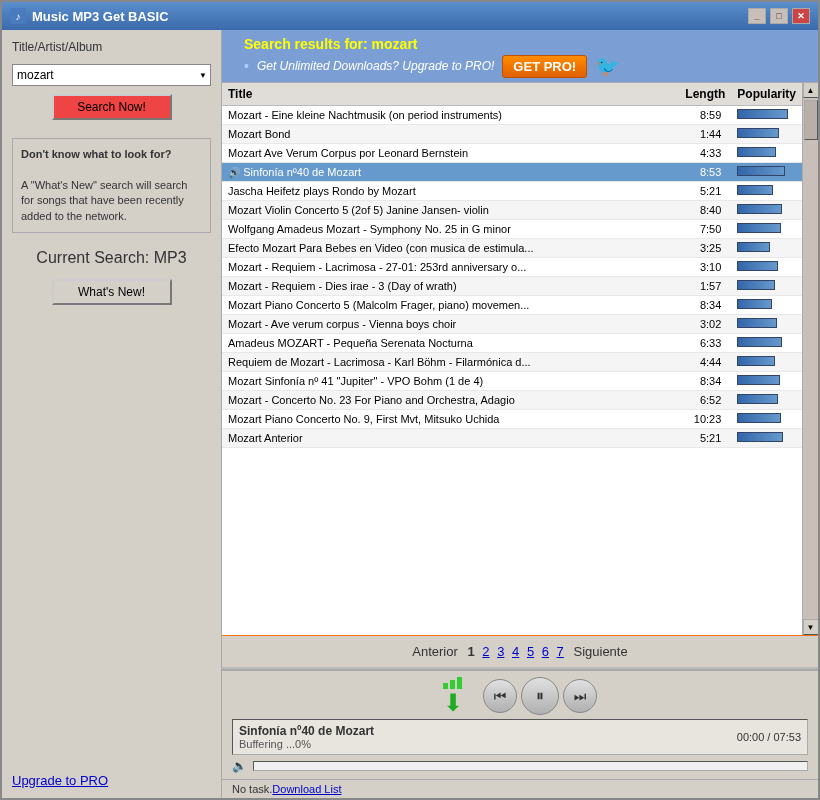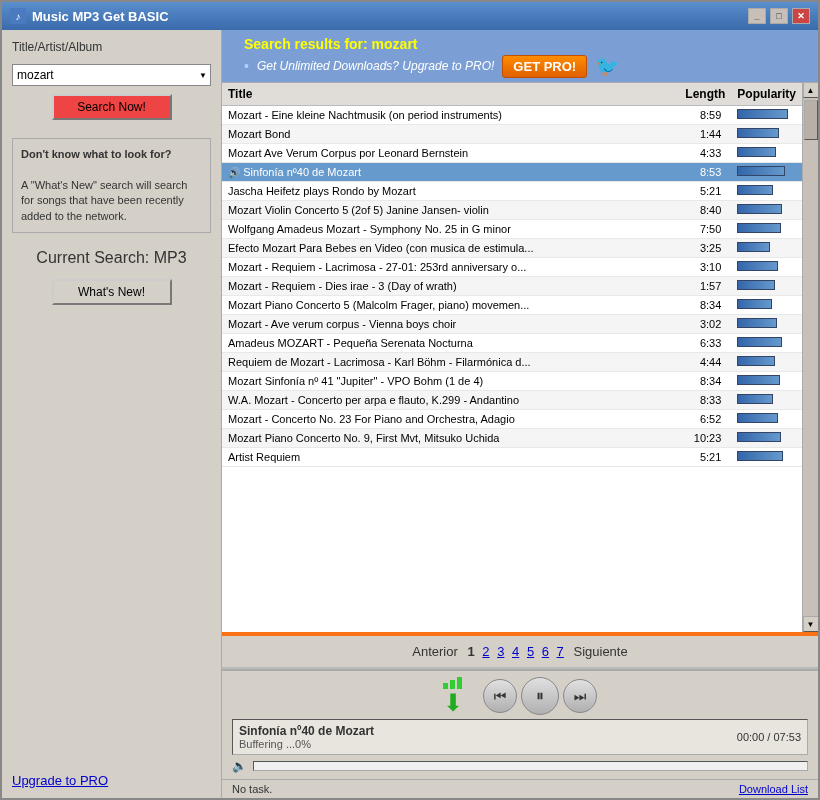--- a/index.html
+++ b/index.html
@@ -263,21 +263,21 @@
     .popularity-cell {
       width: 70px;
     }
 
     
     .pagination {
       background: #d4d0c8;
       padding: 8px;
       text-align: center;
       font-size: 13px;
-      border-top: 4px solid #f97316;
+      border-top: 1px solid #f97316;
     }
     .pagination a {
       color: #0000cc;
       text-decoration: underline;
       cursor: pointer;
       margin: 0 2px;
     }
     .pagination .current-page {
       color: #333;
       font-weight: bold;
@@ -384,21 +384,21 @@
       background: linear-gradient(to right, #ffcc00, #ff9900);
       width: 5%;
     }
 
     
     .status-bar {
       background: #d4d0c8;
       border-top: 1px solid #aaa;
       padding: 3px 10px;
       display: flex;
-      justify-content: space-between;
+      justify-content: flex-start;
       align-items: center;
       font-size: 11px;
       color: #333;
     }
     .scrollbar-right {
       width: 16px;
       background: #c8c0b8;
       border-left: 1px solid #aaa;
       display: flex;
       flex-direction: column;
@@ -562,36 +562,31 @@
                   <td><span>Requiem de Mozart - Lacrimosa - Karl Böhm - Filarmónica d...</span></td>
                   <td class="length">4:44</td>
                   <td class="popularity-cell"><span class="popularity-bar" style="width: 37.8px;"></span></td>
                 </tr>
                 <tr>
                   <td><span>Mozart Sinfonía nº 41 "Jupiter" - VPO Bohm (1 de 4)</span></td>
                   <td class="length">8:34</td>
                   <td class="popularity-cell"><span class="popularity-bar" style="width: 42.6px;"></span></td>
                 </tr>
                 <tr>
-                  <td><span>W.A. Mozart - Concerto per arpa e flauto, K.299 - Andantino</span></td>
-                  <td class="length">8:33</td>
-                  <td class="popularity-cell"><span class="popularity-bar" style="width: 35.4px;"></span></td>
-                </tr>
-                <tr>
                   <td><span>Mozart - Concerto No. 23 For Piano and Orchestra, Adagio</span></td>
                   <td class="length">6:52</td>
                   <td class="popularity-cell"><span class="popularity-bar" style="width: 40.2px;"></span></td>
                 </tr>
                 <tr>
                   <td><span>Mozart Piano Concerto No. 9, First Mvt, Mitsuko Uchida</span></td>
                   <td class="length">10:23</td>
                   <td class="popularity-cell"><span class="popularity-bar" style="width: 43.8px;"></span></td>
                 </tr>
                 <tr>
-                  <td><span>Artist Requiem</span></td>
+                  <td><span>Mozart Anterior</span></td>
                   <td class="length">5:21</td>
                   <td class="popularity-cell"><span class="popularity-bar" style="width: 45.6px;"></span></td>
                 </tr>
               </tbody>
           </table>
         </div>
         <div class="scrollbar-right">
           <div class="scroll-arrow">▲</div>
           <div class="scroll-thumb"></div>
           <div class="scroll-arrow" style="margin-top:auto;">▼</div>

